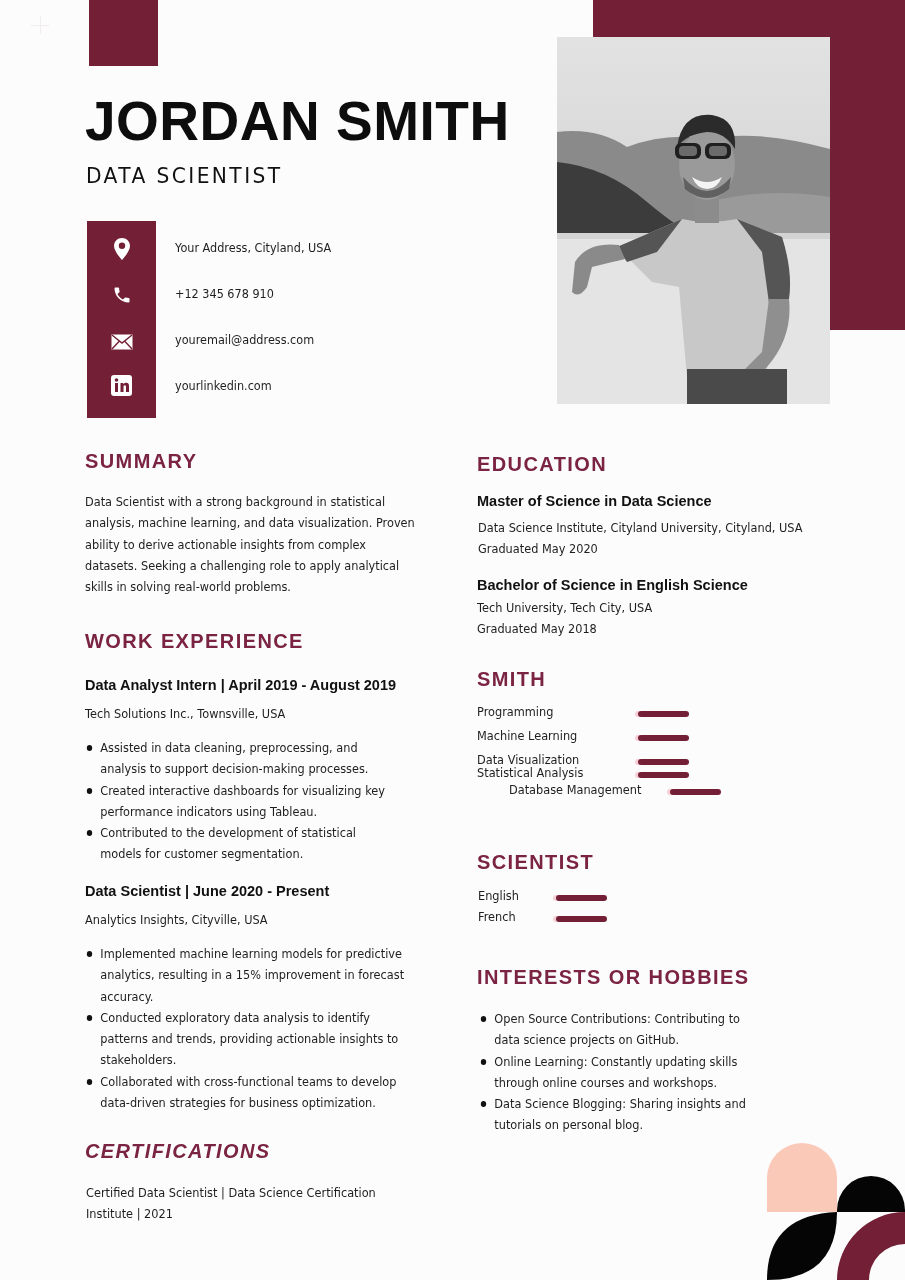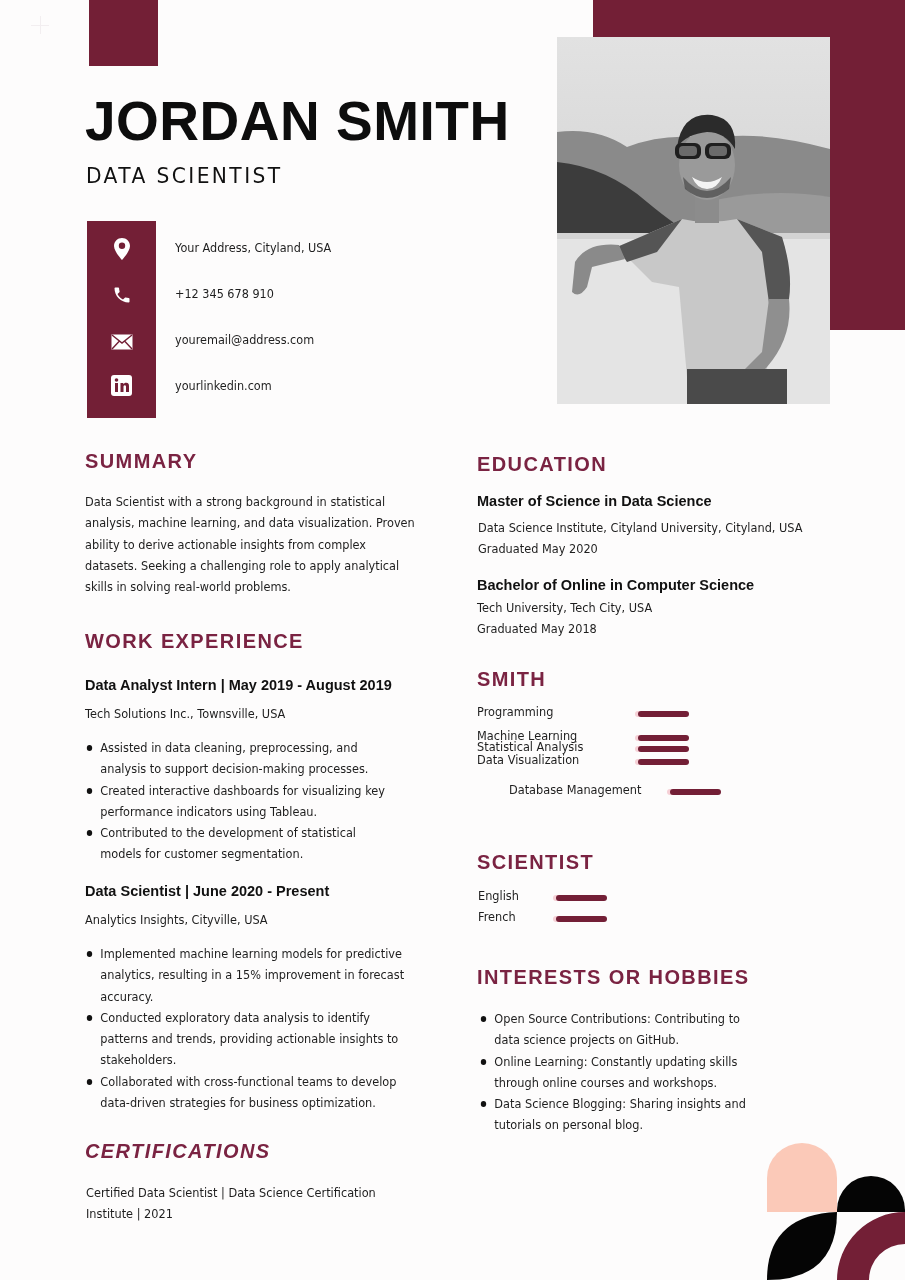--- a/index.html
+++ b/index.html
@@ -179,21 +179,21 @@
 <div class="body-text" style="left:85px; top:491px; width:380px;">
   <div>Data Scientist with a strong background in statistical</div>
   <div>analysis, machine learning, and data visualization. Proven</div>
   <div>ability to derive actionable insights from complex</div>
   <div>datasets. Seeking a challenging role to apply analytical</div>
   <div>skills in solving real-world problems.</div>
 </div>
 
 <div class="section-heading" style="left:85px; top:630px;">WORK EXPERIENCE</div>
 
-<div class="job-title" style="left:85px; top:677px;">Data Analyst Intern | May 2019 - August 2019</div>
+<div class="job-title" style="left:85px; top:677px;">Data Analyst Intern | April 2019 - August 2019</div>
 <div class="body-text" style="left:85px; top:703px;">Tech Solutions Inc., Townsville, USA</div>
 <ul class="body-text bullets" style="left:85px; top:737px; width:380px;">
   <li>
       <div>Assisted in data cleaning, preprocessing, and</div>
       <div>analysis to support decision-making processes.</div>
     </li>
   <li>
       <div>Created interactive dashboards for visualizing key</div>
       <div>performance indicators using Tableau.</div>
     </li>
@@ -227,40 +227,40 @@
   <div>Certified Data Scientist | Data Science Certification</div>
   <div>Institute | 2021</div>
 </div>
 
 <div class="section-heading" style="left:477px; top:453px;">EDUCATION</div>
 <div class="job-title" style="left:477px; top:493px;">Master of Science in Data Science</div>
 <div class="body-text" style="left:478px; top:517px; width:380px;">
   <div>Data Science Institute, Cityland University, Cityland, USA</div>
   <div>Graduated May 2020</div>
 </div>
-<div class="job-title" style="left:477px; top:577px;">Bachelor of Online in Computer Science</div>
+<div class="job-title" style="left:477px; top:577px;">Bachelor of Science in English Science</div>
 <div class="body-text" style="left:477px; top:597px; width:380px;">
   <div>Tech University, Tech City, USA</div>
   <div>Graduated May 2018</div>
 </div>
 
 <div class="section-heading" style="left:477px; top:668px;">SMITH</div>
 <div class="skill-row" style="top:704px;">
   <span class="skill-label">Programming</span>
   <span class="skill-bar" style="left:161px; width:51px;"></span>
 </div>
 <div class="skill-row" style="top:728px;">
   <span class="skill-label">Machine Learning</span>
   <span class="skill-bar" style="left:161px; width:51px;"></span>
 </div>
 <div class="skill-row" style="top:752px;">
   <span class="skill-label">Data Visualization</span>
   <span class="skill-bar" style="left:161px; width:51px;"></span>
 </div>
-<div class="skill-row" style="top:739px;text-align:right;">
+<div class="skill-row" style="top:765px;text-align:right;">
   <span class="skill-label">Statistical Analysis</span>
   <span class="skill-bar" style="left:161px; width:51px;"></span>
 </div>
 <div class="skill-row" style="top:782px;margin-left:32px;">
   <span class="skill-label">Database Management</span>
   <span class="skill-bar" style="left:161px; width:51px;"></span>
 </div>
 
 <div class="section-heading" style="left:477px; top:851px;">SCIENTIST</div>
 <div class="skill-row" style="top:888px; left:478px;">

